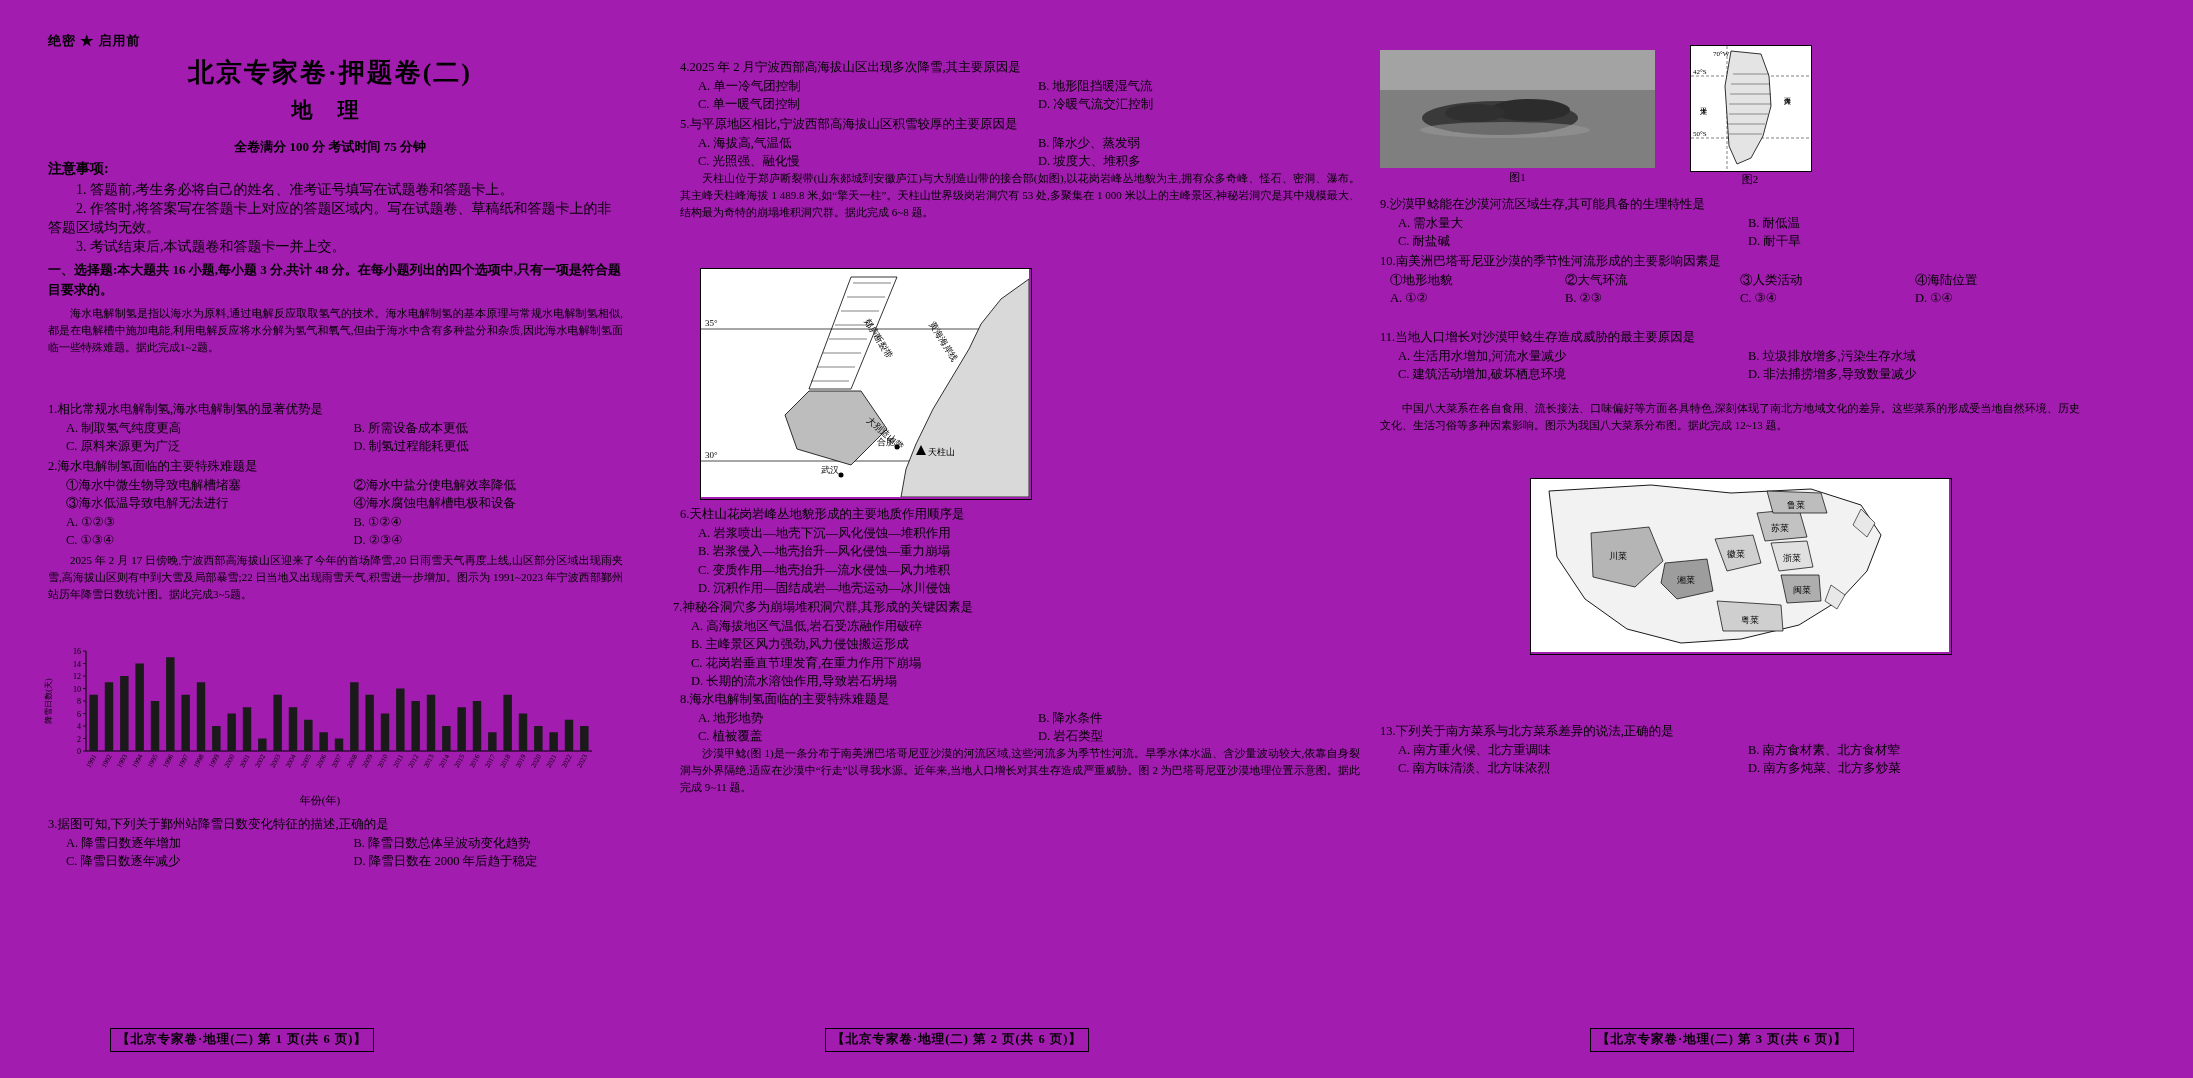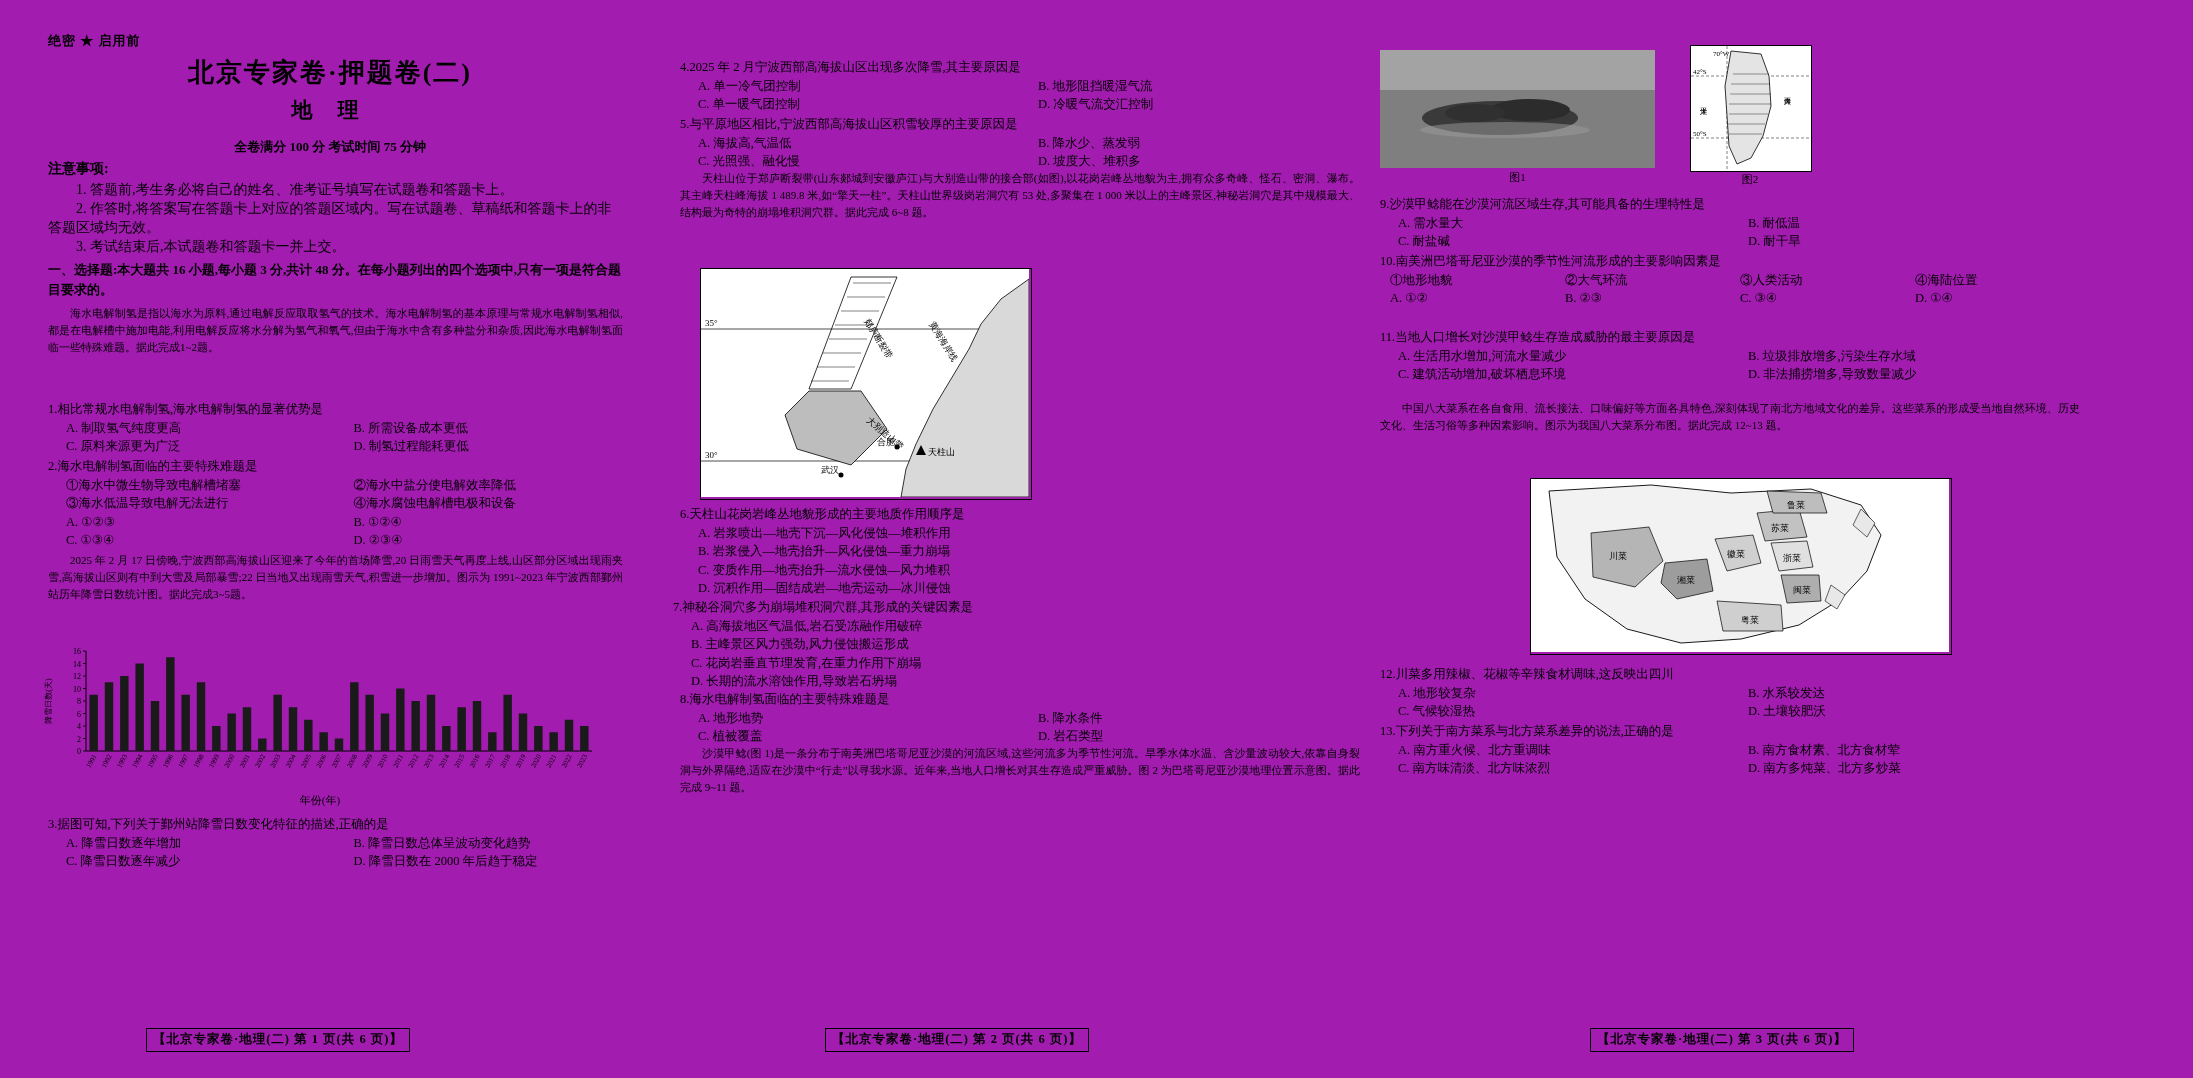--- a/index.html
+++ b/index.html
@@ -188,21 +188,21 @@
         <span>3.</span><span>据图可知,下列关于鄞州站降雪日数变化特征的描述,正确的是</span>
       </div>
       <div class="opts">
         <div class="opt">A. 降雪日数逐年增加</div>
         <div class="opt">B. 降雪日数总体呈波动变化趋势</div>
         <div class="opt">C. 降雪日数逐年减少</div>
         <div class="opt">D. 降雪日数在 2000 年后趋于稳定</div>
       </div>
     </div>
 
-    <div class="footer" style="left:110px;margin-left:36px;">
+    <div class="footer" style="left:110px;">
       <span class="fbox">【北京专家卷·地理(二)  第 1 页(共 6 页)】</span>
     </div>
   </div>
 
   <div class="col col2">
     <div class="inner" style="left:20px;top:58px;width:680px;">
       <div class="qtext">
         <span>4.</span><span>2025 年 2 月宁波西部高海拔山区出现多次降雪,其主要原因是</span>
       </div>
       <div class="opts">
@@ -415,31 +415,20 @@
         <text x="262" y="114" font-size="9" font-family="Liberation Serif, serif">闽菜</text>
         <path d="M186 122 L250 126 L252 152 L192 152 Z" fill="#cfcfcf" stroke="#000" stroke-width="0.7"></path>
         <text x="210" y="144" font-size="9" font-family="Liberation Serif, serif">粤菜</text>
         <path d="M236 12 L290 14 L296 34 L242 34 Z" fill="#bdbdbd" stroke="#000" stroke-width="0.7"></path>
         <text x="256" y="29" font-size="9" font-family="Liberation Serif, serif">鲁菜</text>
         <path d="M300 106 L314 116 L306 130 L294 122 Z" fill="#e8e8e8" stroke="#000" stroke-width="0.6"></path>
         <path d="M330 30 L344 44 L336 58 L322 46 Z" fill="#e8e8e8" stroke="#000" stroke-width="0.6"></path>
       </svg>
     </div>
 
-    <div class="inner" style="left:-20px;top:665px;width:700px;">
-      <div class="qtext">
-        <span>12.</span><span>川菜多用辣椒、花椒等辛辣食材调味,这反映出四川</span>
-      </div>
-      <div class="opts">
-        <div class="opt">A. 地形较复杂</div>
-        <div class="opt">B. 水系较发达</div>
-        <div class="opt">C. 气候较湿热</div>
-        <div class="opt">D. 土壤较肥沃</div>
-      </div>
-    </div>
 
     <div class="inner" style="left:-20px;top:722px;width:700px;">
       <div class="qtext">
         <span>13.</span><span>下列关于南方菜系与北方菜系差异的说法,正确的是</span>
       </div>
       <div class="opts">
         <div class="opt">A. 南方重火候、北方重调味</div>
         <div class="opt">B. 南方食材素、北方食材荤</div>
         <div class="opt">C. 南方味清淡、北方味浓烈</div>
         <div class="opt">D. 南方多炖菜、北方多炒菜</div>

